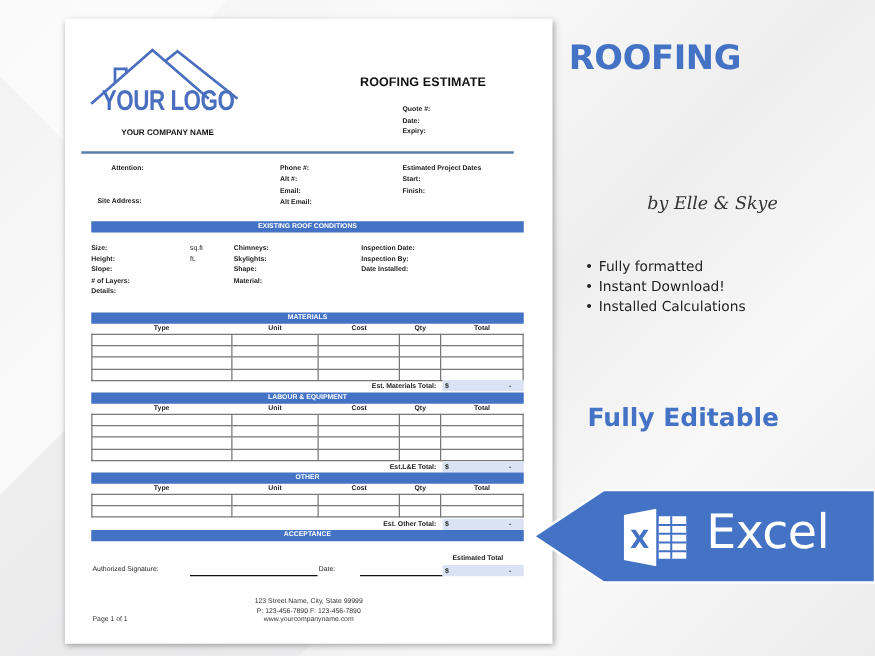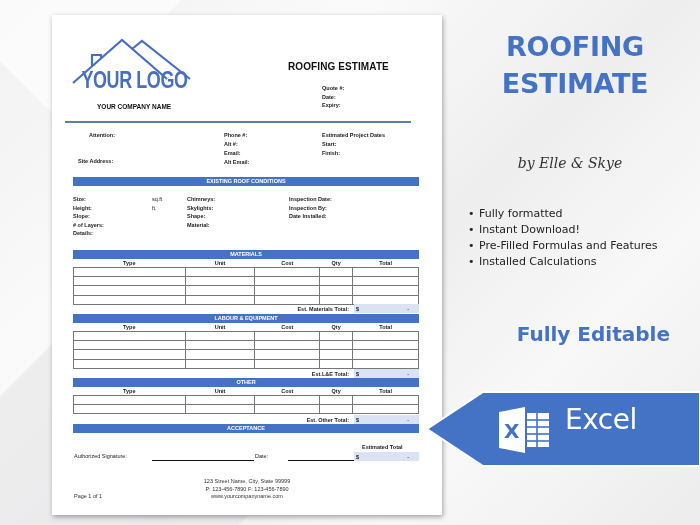--- a/index.html
+++ b/index.html
@@ -43,43 +43,43 @@
   .total-row .t-cell { position:absolute; right:0; top:0; width:65px; height:9px; background:#dae3f3; }
   .total-row .t-cell .cur { position:absolute; left:2px; top:1.5px; }
   .total-row .t-cell .val { position:absolute; right:10px; top:1.5px; }
 
   .sig-line { position:absolute; height:0.9px; background:#111; }
   .footer-addr { position:absolute; left:0; top:463px; width:390px; text-align:center; font-size:5.5px; color:#333; line-height:7.5px; }
   .page-num { position:absolute; left:22px; top:478px; font-size:5.5px; color:#333; }
 
   
   .promo-title {
-    position:absolute; left:455px; top:28px; width:240px; text-align:center;
+    position:absolute; left:455px; top:28px; width:240px; 
     font-family:"DejaVu Sans", sans-serif; font-weight:bold; color:#4472c4;
     font-size:27px; line-height:37px; letter-spacing:-0.3px;
   }
   .signature {
     position:absolute; left:505px; top:155px; width:130px; text-align:center;
     font-family:"DejaVu Serif", serif; font-style:italic; font-size:14px; color:#333;
   }
   .features { position:absolute; left:468px; top:206px; list-style:none; width:230px; }
   .features li { position:relative; padding-left:11px; font-family:"DejaVu Sans", sans-serif; font-size:11px; color:#222; line-height:16px; }
   .features li::before { content:"•"; position:absolute; left:0; top:0; }
   .editable {
-    position:absolute; left:470px; top:322px; width:200px; text-align:right;
+    position:absolute; left:470px; top:322px; width:200px; text-align:left;
     font-family:"DejaVu Sans", sans-serif; font-weight:bold; color:#4472c4; font-size:20px;
   }
   .excel-badge {
     position:absolute; left:425px; top:389px; width:275px; height:80px;
   }
   .excel-badge svg.arrow { position:absolute; left:0; top:0; }
   .excel-icon { position:absolute; left:74px; top:18px; width:54px; height:46px; }
   .excel-text {
     position:absolute; left:140px; top:14px; font-family:"DejaVu Sans", sans-serif;
-    color:#fff; font-size:28px; font-weight:normal; letter-spacing:-0.5px;
+    color:#fff; font-size:38px; font-weight:normal; letter-spacing:-0.5px;
   }
 </style>
 </head>
 <body>
 
 <div class="bg-shape2"></div>
 <div class="bg-shape1"></div>
 
 <div class="page">
 
@@ -292,28 +292,26 @@
   <div class="footer-addr">
     <div>123 Street Name, City, State 99999</div>
     <div>P: 123-456-7890 F: 123-456-7890</div>
     <div>www.yourcompanyname.com</div>
   </div>
   <div class="page-num">Page 1 of 1</div>
 </div>
 
 <div class="promo-title">
   <div>ROOFING</div>
-  <div>ESTIMATE</div>
 </div>
 <div class="signature">by Elle &amp; Skye</div>
 
 <ul class="features">
   <li>Fully formatted</li>
   <li>Instant Download!</li>
-  <li>Pre-Filled Formulas and Features</li>
   <li>Installed Calculations</li>
 </ul>
 <div class="editable">Fully Editable</div>
 
 <div class="excel-badge">
   <svg class="arrow" width="275" height="80" viewBox="0 0 275 80">
     <polygon points="2,40 58,3 275,3 275,77 58,77" fill="#4472c4" stroke="#ffffff" stroke-width="2"></polygon>
   </svg>
   <svg class="excel-icon" viewBox="0 0 54 46">
     <polygon points="0,5 26,0 26,46 0,41" fill="#ffffff"></polygon>

